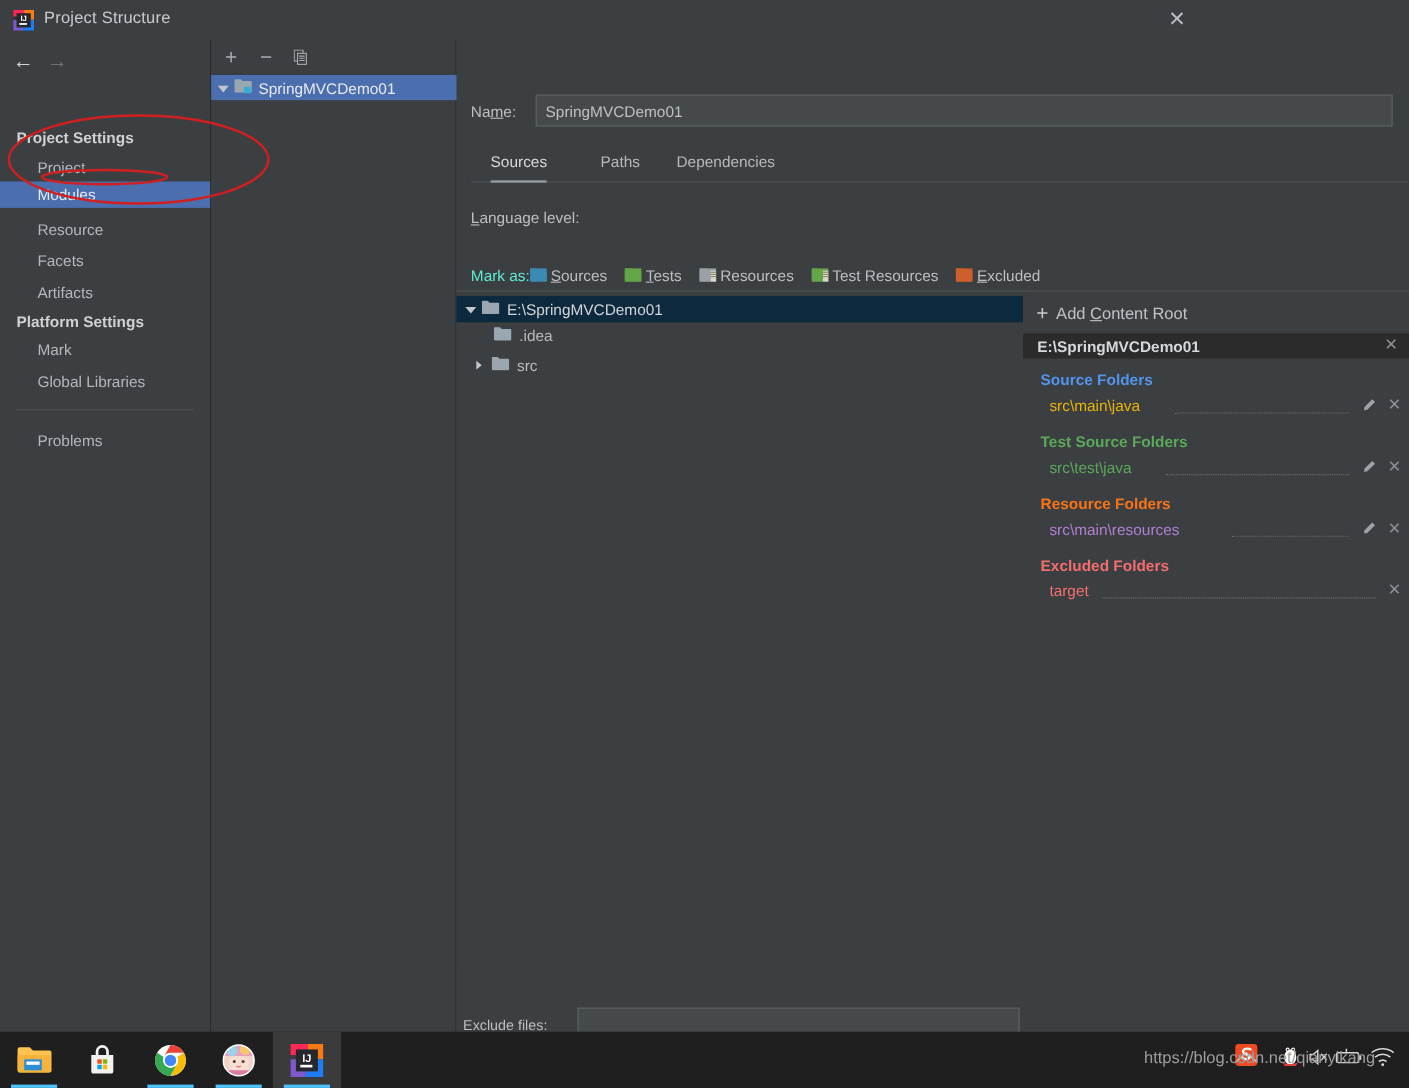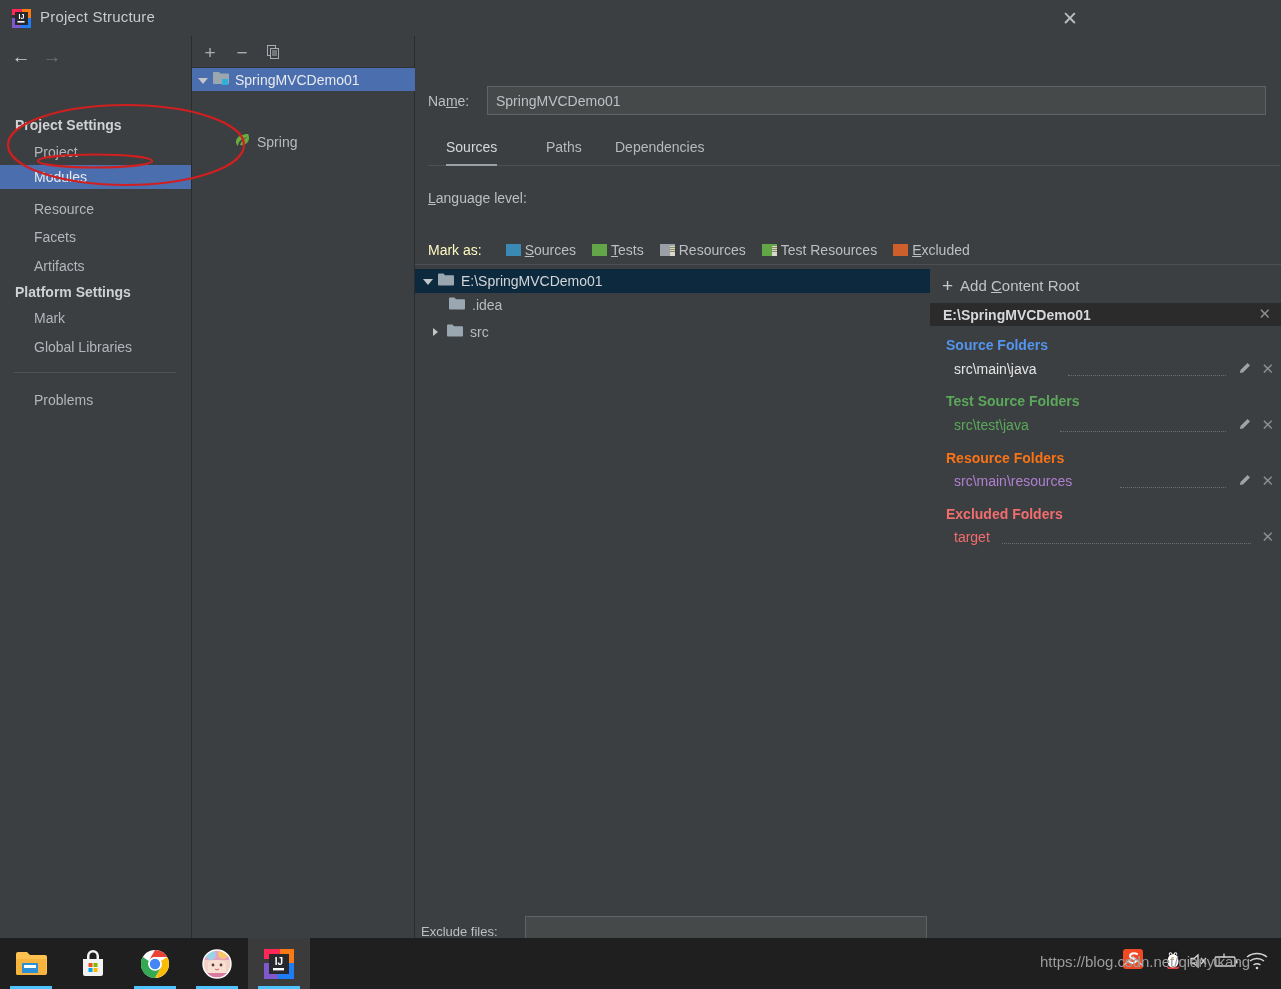--- a/index.html
+++ b/index.html
@@ -265,21 +265,21 @@
   
   .markas {
     position: absolute;
     left: 13px; top: 204px;
     height: 20px;
     display: flex;
     align-items: center;
     font-size: 14px;
     white-space: nowrap;
   }
-  .markas .lbl { color: #fef9c3; margin-right: 24px; }
+  .markas .lbl { color: #5eead4; }
   .mark-btn {
     display: flex;
     align-items: center;
     margin-right: 16px;
     color: #bcbfc2;
     cursor: default;
   }
   .mark-btn .mtext { margin-left: 4px; }
   .u { text-decoration: underline; }
 
@@ -553,28 +553,20 @@
         <span class="tri down"></span>
         <span style="margin-right:6px;display:inline-block;position:relative;">
           <svg width="16" height="14" viewBox="0 0 16 14">
             <path d="M0 2a1 1 0 011-1h5l1.4 1.6H15a1 1 0 011 1V12a1 1 0 01-1 1H1a1 1 0 01-1-1z" fill="#9aa7b0"></path>
             <rect x="9" y="8" width="6" height="6" fill="#30b0d8"></rect>
           </svg>
         </span>
         <span>SpringMVCDemo01</span>
       </div>
 
-      <div class="module-row" style="top:94px; padding-left:42px">
-        <span style="margin-right:7px;display:inline-block;">
-          <svg width="16" height="14" viewBox="0 0 16 14">
-            <path d="M14 1C9 1 3 3 2 8c-.4 2 .6 4 2 5 0-5 5-8 10-9-4 2-7 4-8 8 4 1 9-2 9-7 0-2-.5-3.5-1-4z" fill="#6aab3d"></path>
-          </svg>
-        </span>
-        <span>Spring</span>
-      </div>
     </div>
 
     <div class="content">
 
       <span class="name-label">Na<span class="u">m</span>e:</span>
       <input class="name-input" type="text" value="SpringMVCDemo01" style="">
 
       <div class="tabs">
         <span class="tab active" style="left:18px;">Sources</span>
         <span class="tab" style="left:118px;">Paths</span>
@@ -664,21 +656,21 @@
           <span>Add <span class="u">C</span>ontent Root</span>
         </div>
 
         <div class="root-header">
           <span>E:\SpringMVCDemo01</span>
           <span class="x">✕</span>
         </div>
 
         <div class="cat-title" style="top:72px; color:#5394ec">Source Folders</div>
         <div class="cat-item" style="top:96px">
-          <span class="nm" style="color:#e5e5e5">src\main\java</span>
+          <span class="nm" style="color:#eab308">src\main\java</span>
           <span class="dots" style="left:138px; right:55px"></span>
           <span class="pencil">
             <svg width="13" height="13" viewBox="0 0 13 13">
                 <path d="M9.5 1l2.5 2.5-7 7L2 11l.5-3z" fill="#9fa3a7"></path>
               </svg>
           </span>
           <span class="xbtn">✕</span>
         </div>
 
         <div class="cat-title" style="top:128px; color:#5ba85b">Test Source Folders</div>

